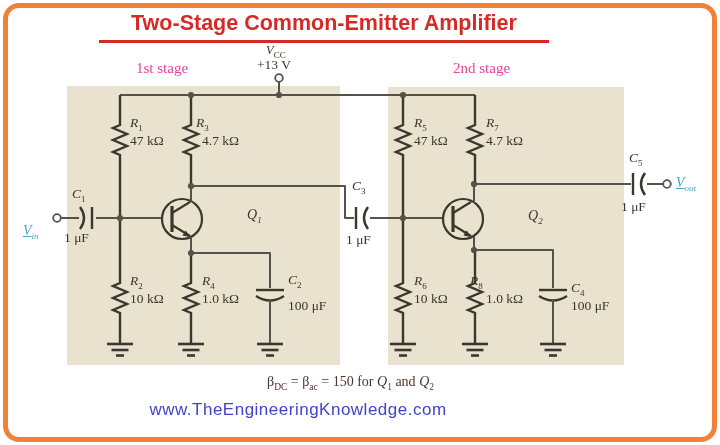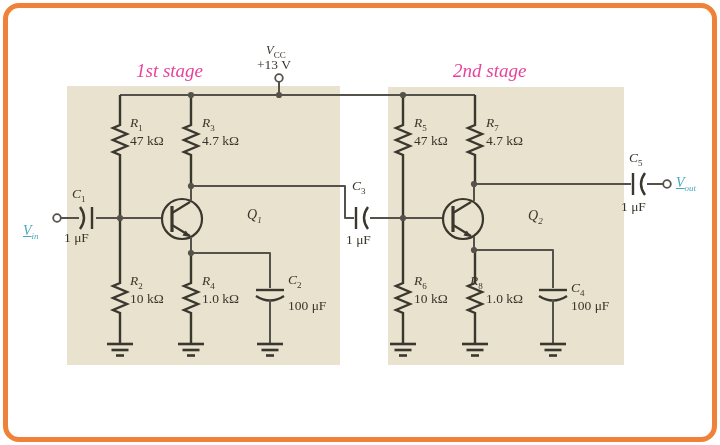--- a/index.html
+++ b/index.html
@@ -20,21 +20,21 @@
   .bar{stroke:var(--comp);stroke-width:3.2;fill:none;}
   .dot{fill:var(--wire);stroke:none;}
   .term{fill:#ffffff;stroke:var(--wire);stroke-width:1.8;}
   .arrow{fill:var(--comp);stroke:none;}
   .gnd{stroke:var(--comp);stroke-width:2.6;fill:none;}
   .lbl{position:absolute;font-family:"Liberation Serif",serif;font-size:13.5px;color:var(--ink);white-space:nowrap;line-height:1;}
   .lbl .sym{font-style:italic;}
   .lbl sub{font-size:9px;line-height:0;}
   .io-lbl{color:var(--io);font-style:italic;font-size:14px;text-decoration:underline;}
   .q-lbl{font-style:italic;font-size:14px;margin-left:45px;}
-  .stage-lbl{color:var(--stage);font-size:19px;font-style:italic;}
+  .stage-lbl{color:var(--stage);font-size:15px;}
   .title{position:absolute;left:99px;top:12px;width:450px;text-align:center;
     font-family:"Liberation Sans",sans-serif;font-weight:bold;font-size:21.5px;
     color:var(--title);border-bottom:3px solid var(--title);padding-bottom:4px;line-height:1.1;}
   .note{position:absolute;left:267px;top:374px;font-family:"Liberation Serif",serif;
     font-size:14px;color:var(--note);white-space:nowrap;}
   .note sub{font-size:9.5px;}
   .note i{font-style:italic;}
   .website{position:absolute;left:148px;top:400px;width:300px;text-align:center;
     font-size:17px;color:var(--link);letter-spacing:0.5px;cursor:pointer;}
 </style>
@@ -139,33 +139,34 @@
     <circle class="dot" cx="279" cy="95" r="3.1"></circle>
     <circle class="dot" cx="403" cy="95" r="3.1"></circle>
     <circle class="dot" cx="120" cy="218" r="3.1"></circle>
     <circle class="dot" cx="191" cy="186" r="3.1"></circle>
     <circle class="dot" cx="191" cy="253" r="3.1"></circle>
     <circle class="dot" cx="403" cy="218" r="3.1"></circle>
     <circle class="dot" cx="474" cy="184" r="3.1"></circle>
     <circle class="dot" cx="474" cy="250" r="3.1"></circle>
   </svg>
 
+  <div class="title">Two-Stage Common-Emitter Amplifier</div>
 
   <div class="lbl stage-lbl" style="left:136px;top:61px">1st stage</div>
   <div class="lbl stage-lbl" style="left:453px;top:61px">2nd stage</div>
 
   <div class="lbl" style="left:266px;top:44px;font-size:12.5px"><span class="sym">V</span><sub>CC</sub></div>
   <div class="lbl" style="left:257px;top:58px">+13 V</div>
 
   <div class="lbl io-lbl" style="left:23px;top:224px"><span class="sym">V</span><sub>in</sub></div>
   <div class="lbl io-lbl" style="left:676px;top:176px"><span class="sym">V</span><sub>out</sub></div>
 
   <div class="lbl" style="left:130px;top:116px"><span class="sym">R</span><sub>1</sub></div>
   <div class="lbl" style="left:130px;top:134px">47 kΩ</div>
-  <div class="lbl" style="left:202px;top:116px"><span class="sym">R</span><sub>3</sub></div>
+  <div class="lbl" style="left:196px;top:116px"><span class="sym">R</span><sub>3</sub></div>
   <div class="lbl" style="left:202px;top:134px">4.7 kΩ</div>
   <div class="lbl" style="left:414px;top:116px"><span class="sym">R</span><sub>5</sub></div>
   <div class="lbl" style="left:414px;top:134px">47 kΩ</div>
   <div class="lbl" style="left:486px;top:116px"><span class="sym">R</span><sub>7</sub></div>
   <div class="lbl" style="left:486px;top:134px">4.7 kΩ</div>
 
   <div class="lbl" style="left:130px;top:274px"><span class="sym">R</span><sub>2</sub></div>
   <div class="lbl" style="left:130px;top:292px">10 kΩ</div>
   <div class="lbl" style="left:202px;top:274px"><span class="sym">R</span><sub>4</sub></div>
   <div class="lbl" style="left:202px;top:292px">1.0 kΩ</div>
@@ -181,16 +182,18 @@
   <div class="lbl" style="left:629px;top:151px"><span class="sym">C</span><sub>5</sub></div>
   <div class="lbl" style="left:621px;top:200px">1 μF</div>
   <div class="lbl" style="left:288px;top:273px"><span class="sym">C</span><sub>2</sub></div>
   <div class="lbl" style="left:288px;top:299px">100 μF</div>
   <div class="lbl" style="left:571px;top:281px"><span class="sym">C</span><sub>4</sub></div>
   <div class="lbl" style="left:571px;top:299px">100 μF</div>
 
   <div class="lbl q-lbl" style="left:202px;top:208px"><span class="sym">Q</span><sub>1</sub></div>
   <div class="lbl q-lbl" style="left:483px;top:209px"><span class="sym">Q</span><sub>2</sub></div>
 
+  <div class="note"><span>β</span><sub>DC</sub><span> = β</span><sub>ac</sub><span> = 150 for </span><i>Q</i><sub>1</sub><span> and </span><i>Q</i><sub>2</sub></div>
 
+  <div class="website">www.TheEngineeringKnowledge.com</div>
 
   <div class="frame"></div>
 </div>
 
 </body></html>

